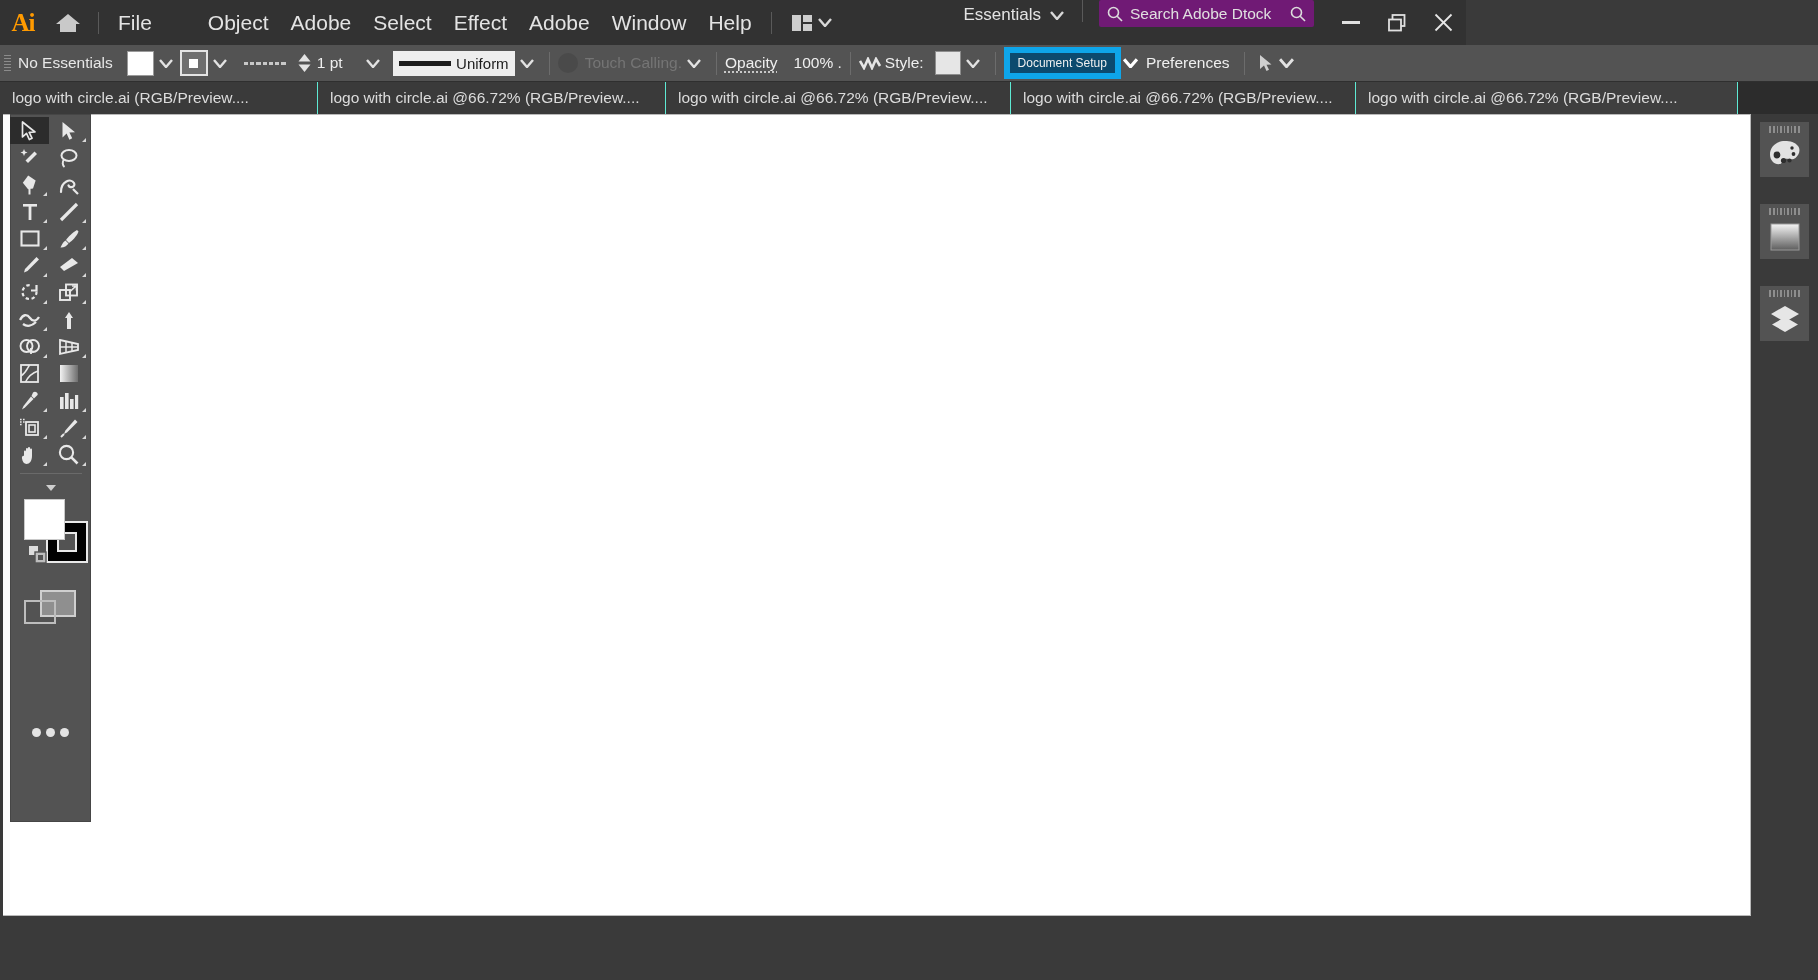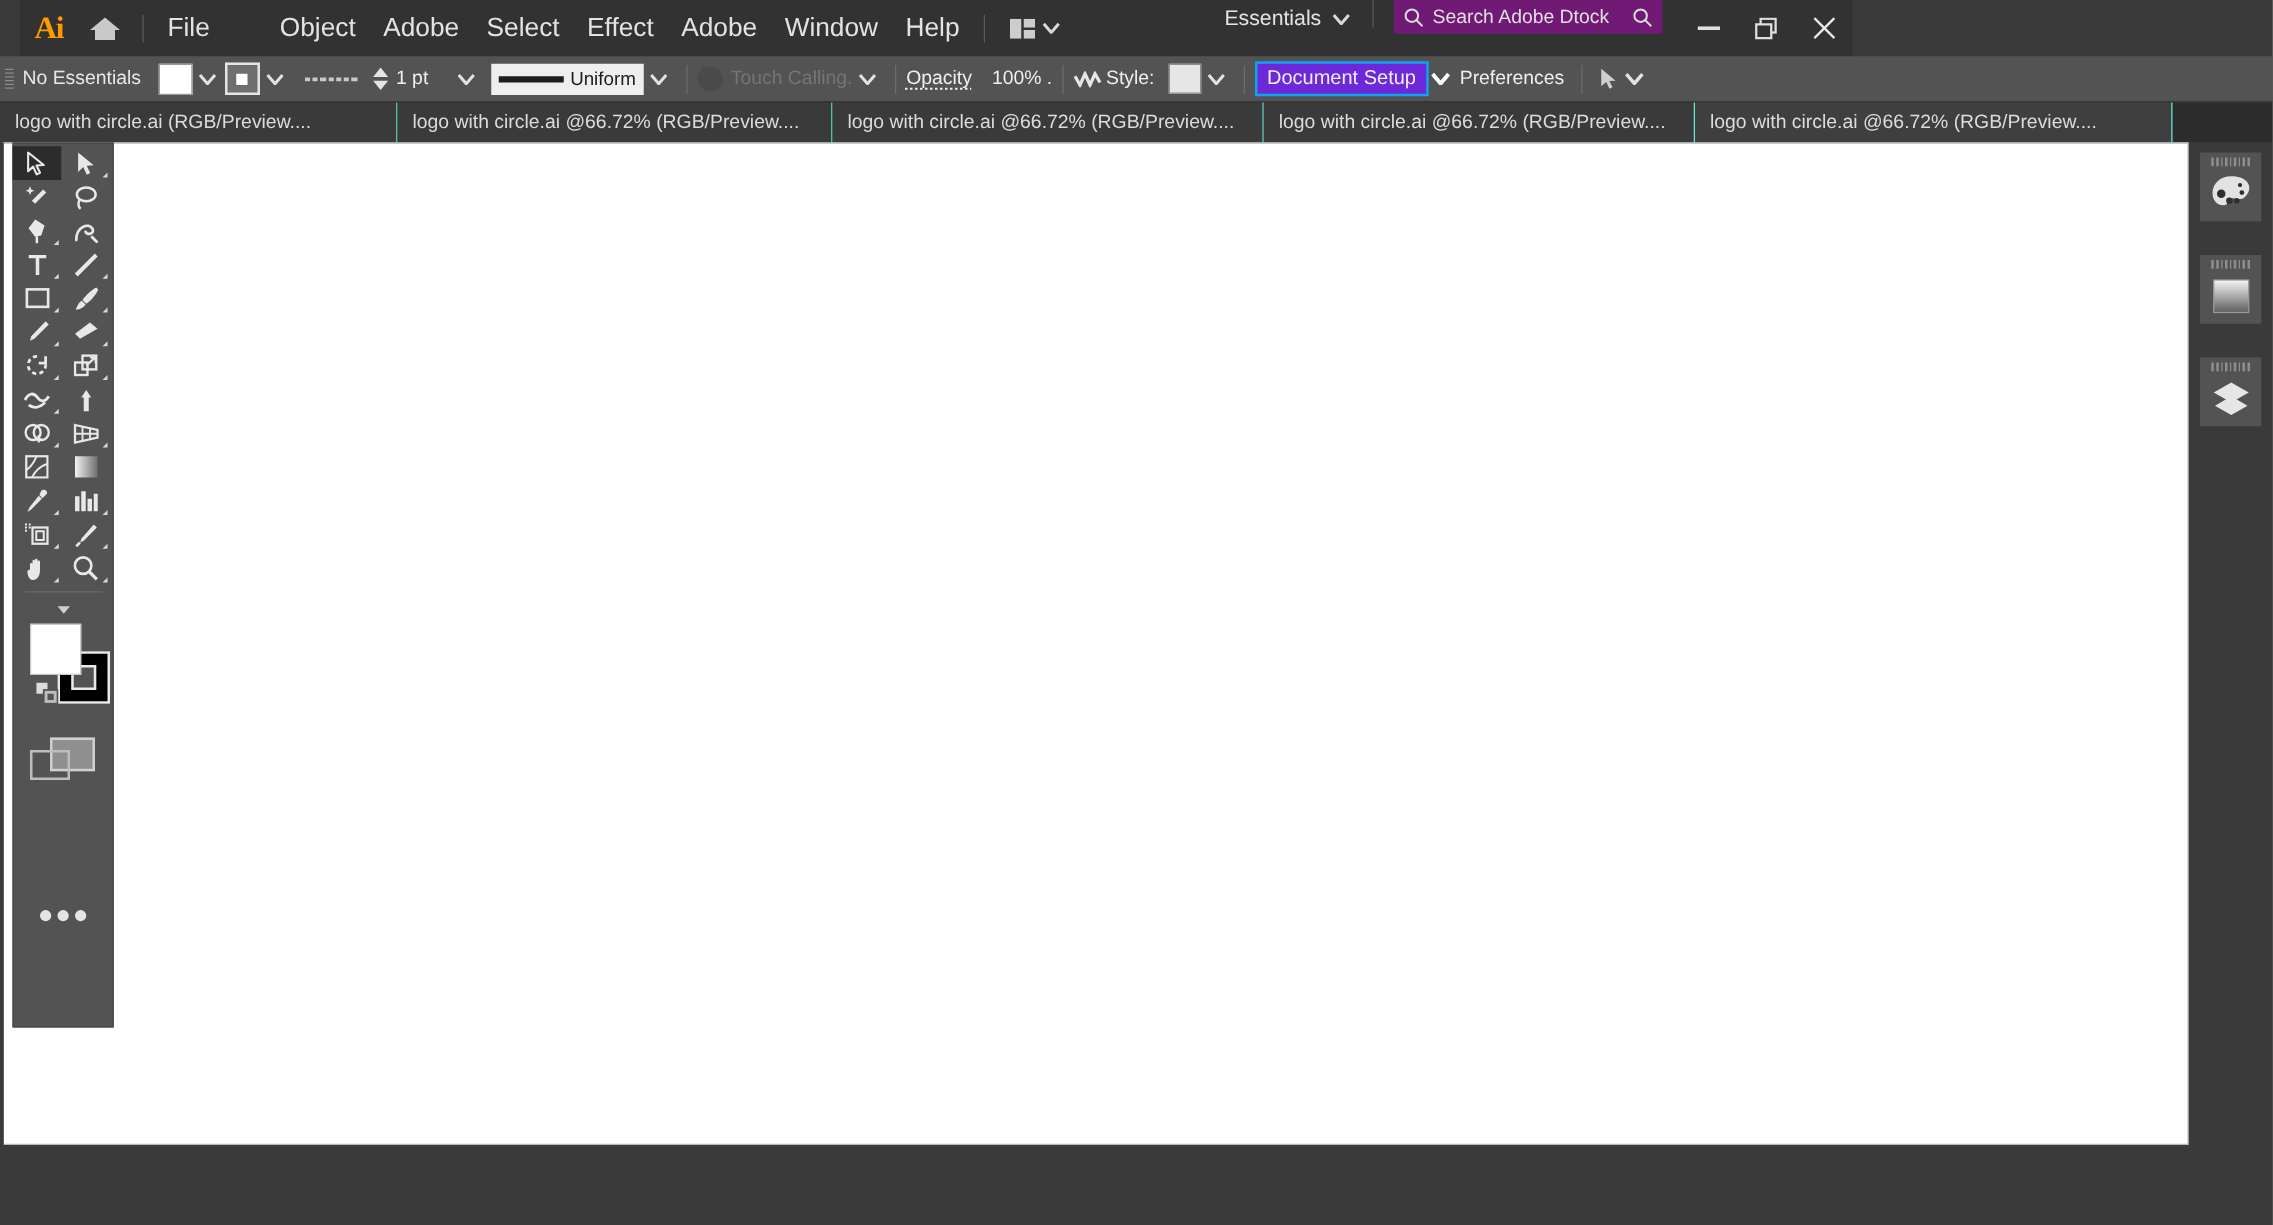--- a/index.html
+++ b/index.html
@@ -8,21 +8,21 @@
     background:#323232;
     font-family:"Liberation Sans", sans-serif;
     color:#e6e6e6;
     -webkit-font-smoothing:antialiased;
   }
   #app{ position:relative; width:1818px; height:980px; background:#3a3a3a; }
 
   
   .menubar{
     position:absolute; left:0; top:0; width:1466px; height:45px;
-    background:#323232; display:flex; align-items:center;margin-left:16px;
+    background:#323232; display:flex; align-items:center;
   }
   .ai-logo{
     width:46px; height:45px; display:flex; align-items:center; justify-content:center;
     color:#ff9a00; font-weight:bold; font-size:25px; letter-spacing:-1px;
     font-family:"Liberation Serif", serif;
   }
   .home-icon{ width:44px; height:45px; display:flex; align-items:center; justify-content:center; }
   .menu-sep{ width:1px; height:22px; background:#5a5a5a; margin:0 8px; }
   .menu-item{
     font-size:21px; color:#e3e3e3; padding:6px 11px; cursor:default; white-space:nowrap;
@@ -66,22 +66,22 @@
     width:122px; height:25px; background:#eeeeee; display:flex; align-items:center;
     padding:0 6px; gap:5px;
   }
   .profile-line{ width:62px; height:5px; background:#1d1d1d; }
   .profile-box .pname{ font-size:15px; color:#1c1c1c; }
   .disabled{ color:#757575 !important; }
   .circle-dim{ width:20px; height:20px; border-radius:50%; background:#4a4a4a; display:inline-block;}
   .underline-dotted{ text-decoration:underline; text-decoration-style:dotted; text-underline-offset:4px;}
   .style-swatch{ width:26px; height:24px; background:#e6e6e6; border:1px solid #8d8d8d;}
   .ob-btn{
-    font-size:16px; color:#efefef; border:2px solid #0ea5e9; padding:3px 8px;
-    white-space:nowrap; background:#6d28d9;
+    font-size:12px; color:#efefef; border:6px solid #0ea5e9; padding:3px 8px;
+    white-space:nowrap; background:#0c4a6e;
   }
   .ob-btn2{ font-size:15.5px; color:#efefef; padding:3px 6px; white-space:nowrap;}
 
   
   .tabbar{
     position:absolute; left:0; top:82px; width:1818px; height:32px;
     background:#2c2c2c; display:flex; align-items:stretch;
   }
   .doctab{
     display:flex; align-items:center; padding:0 12px; font-size:15.5px;

